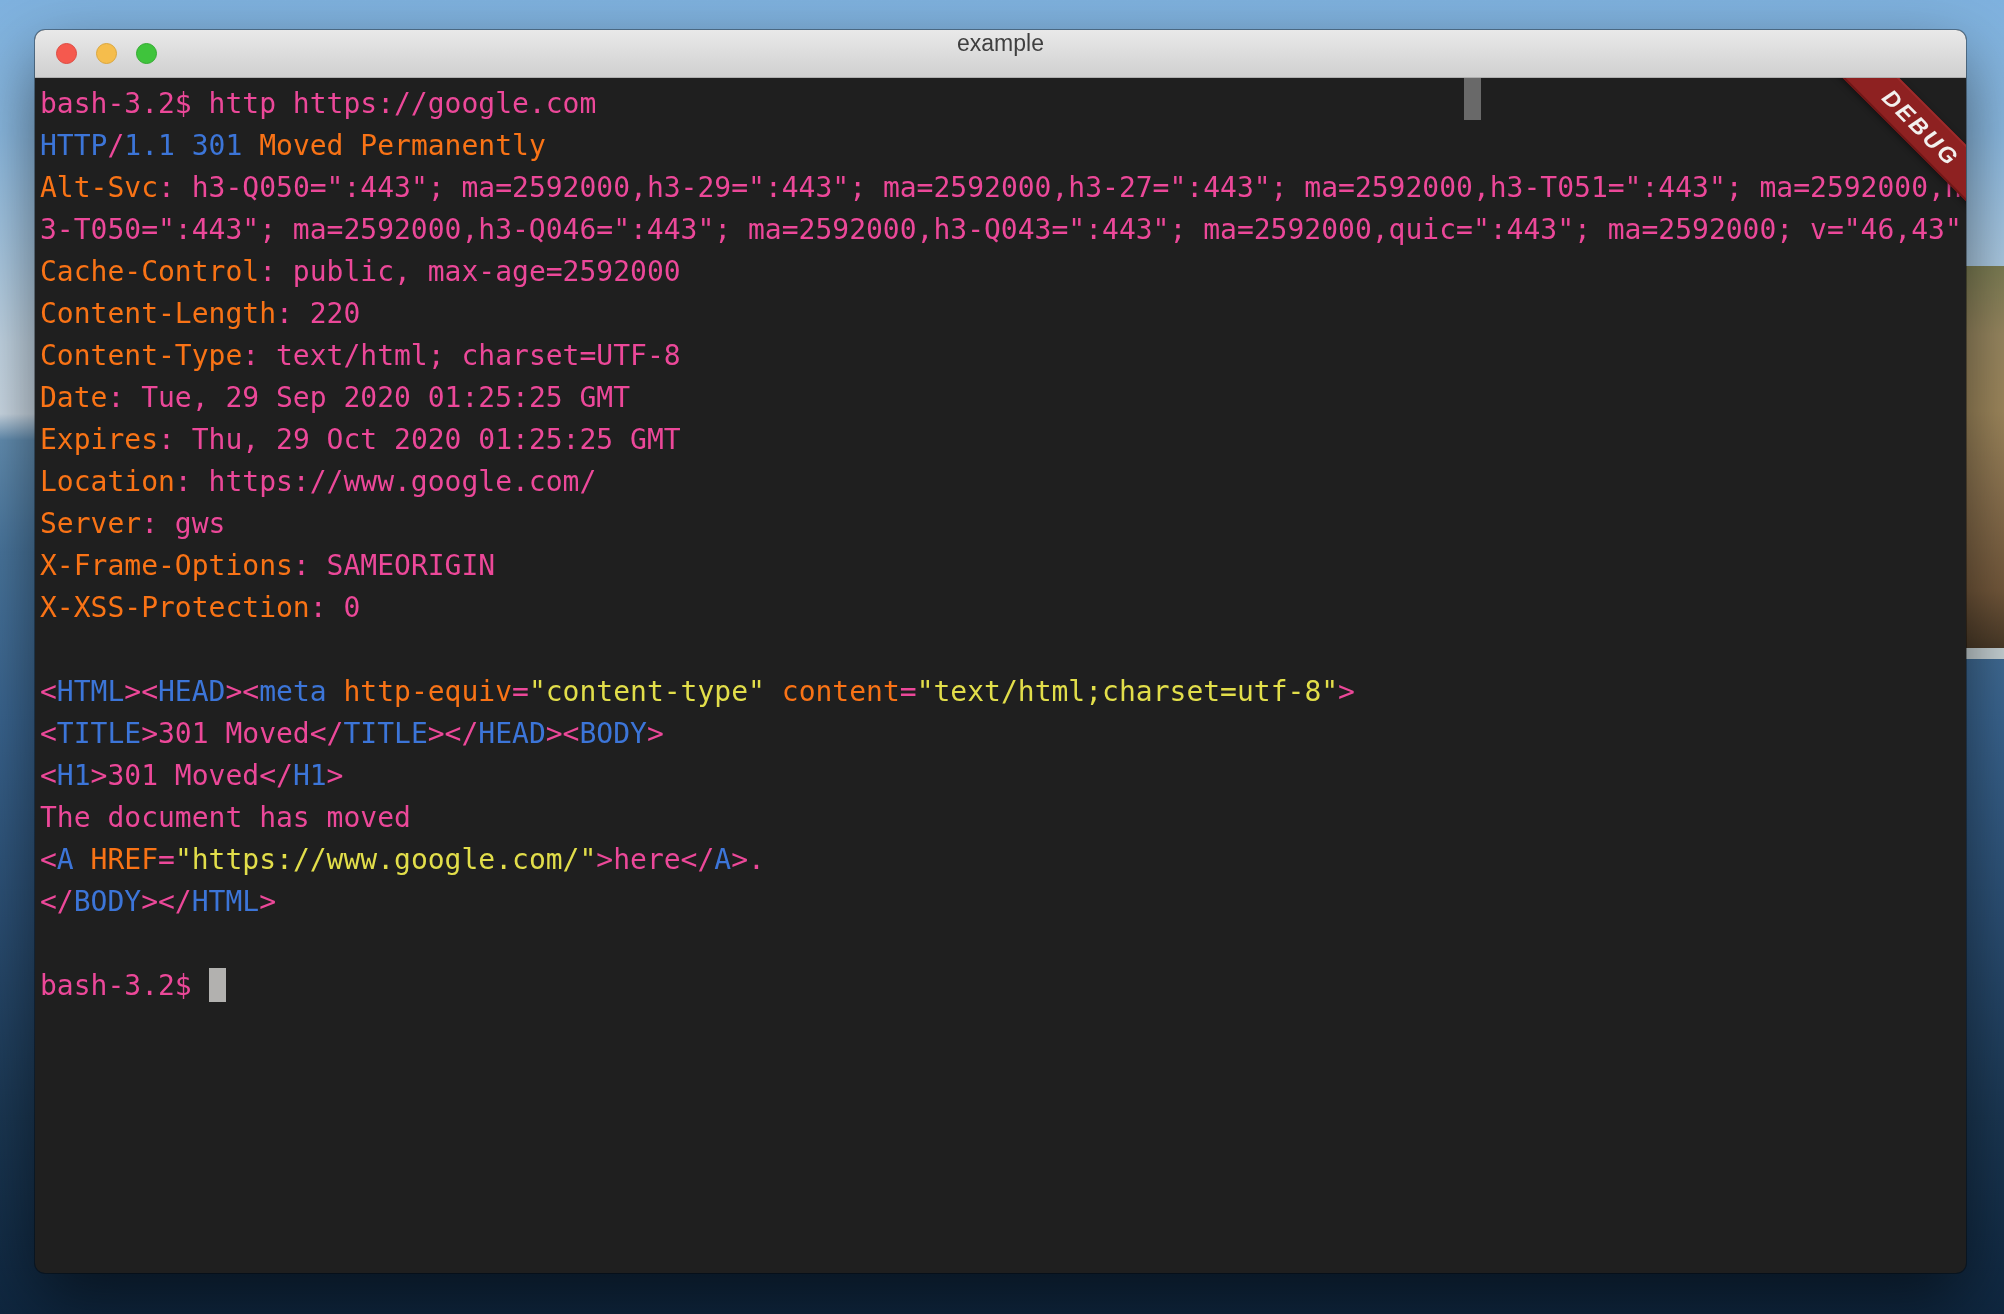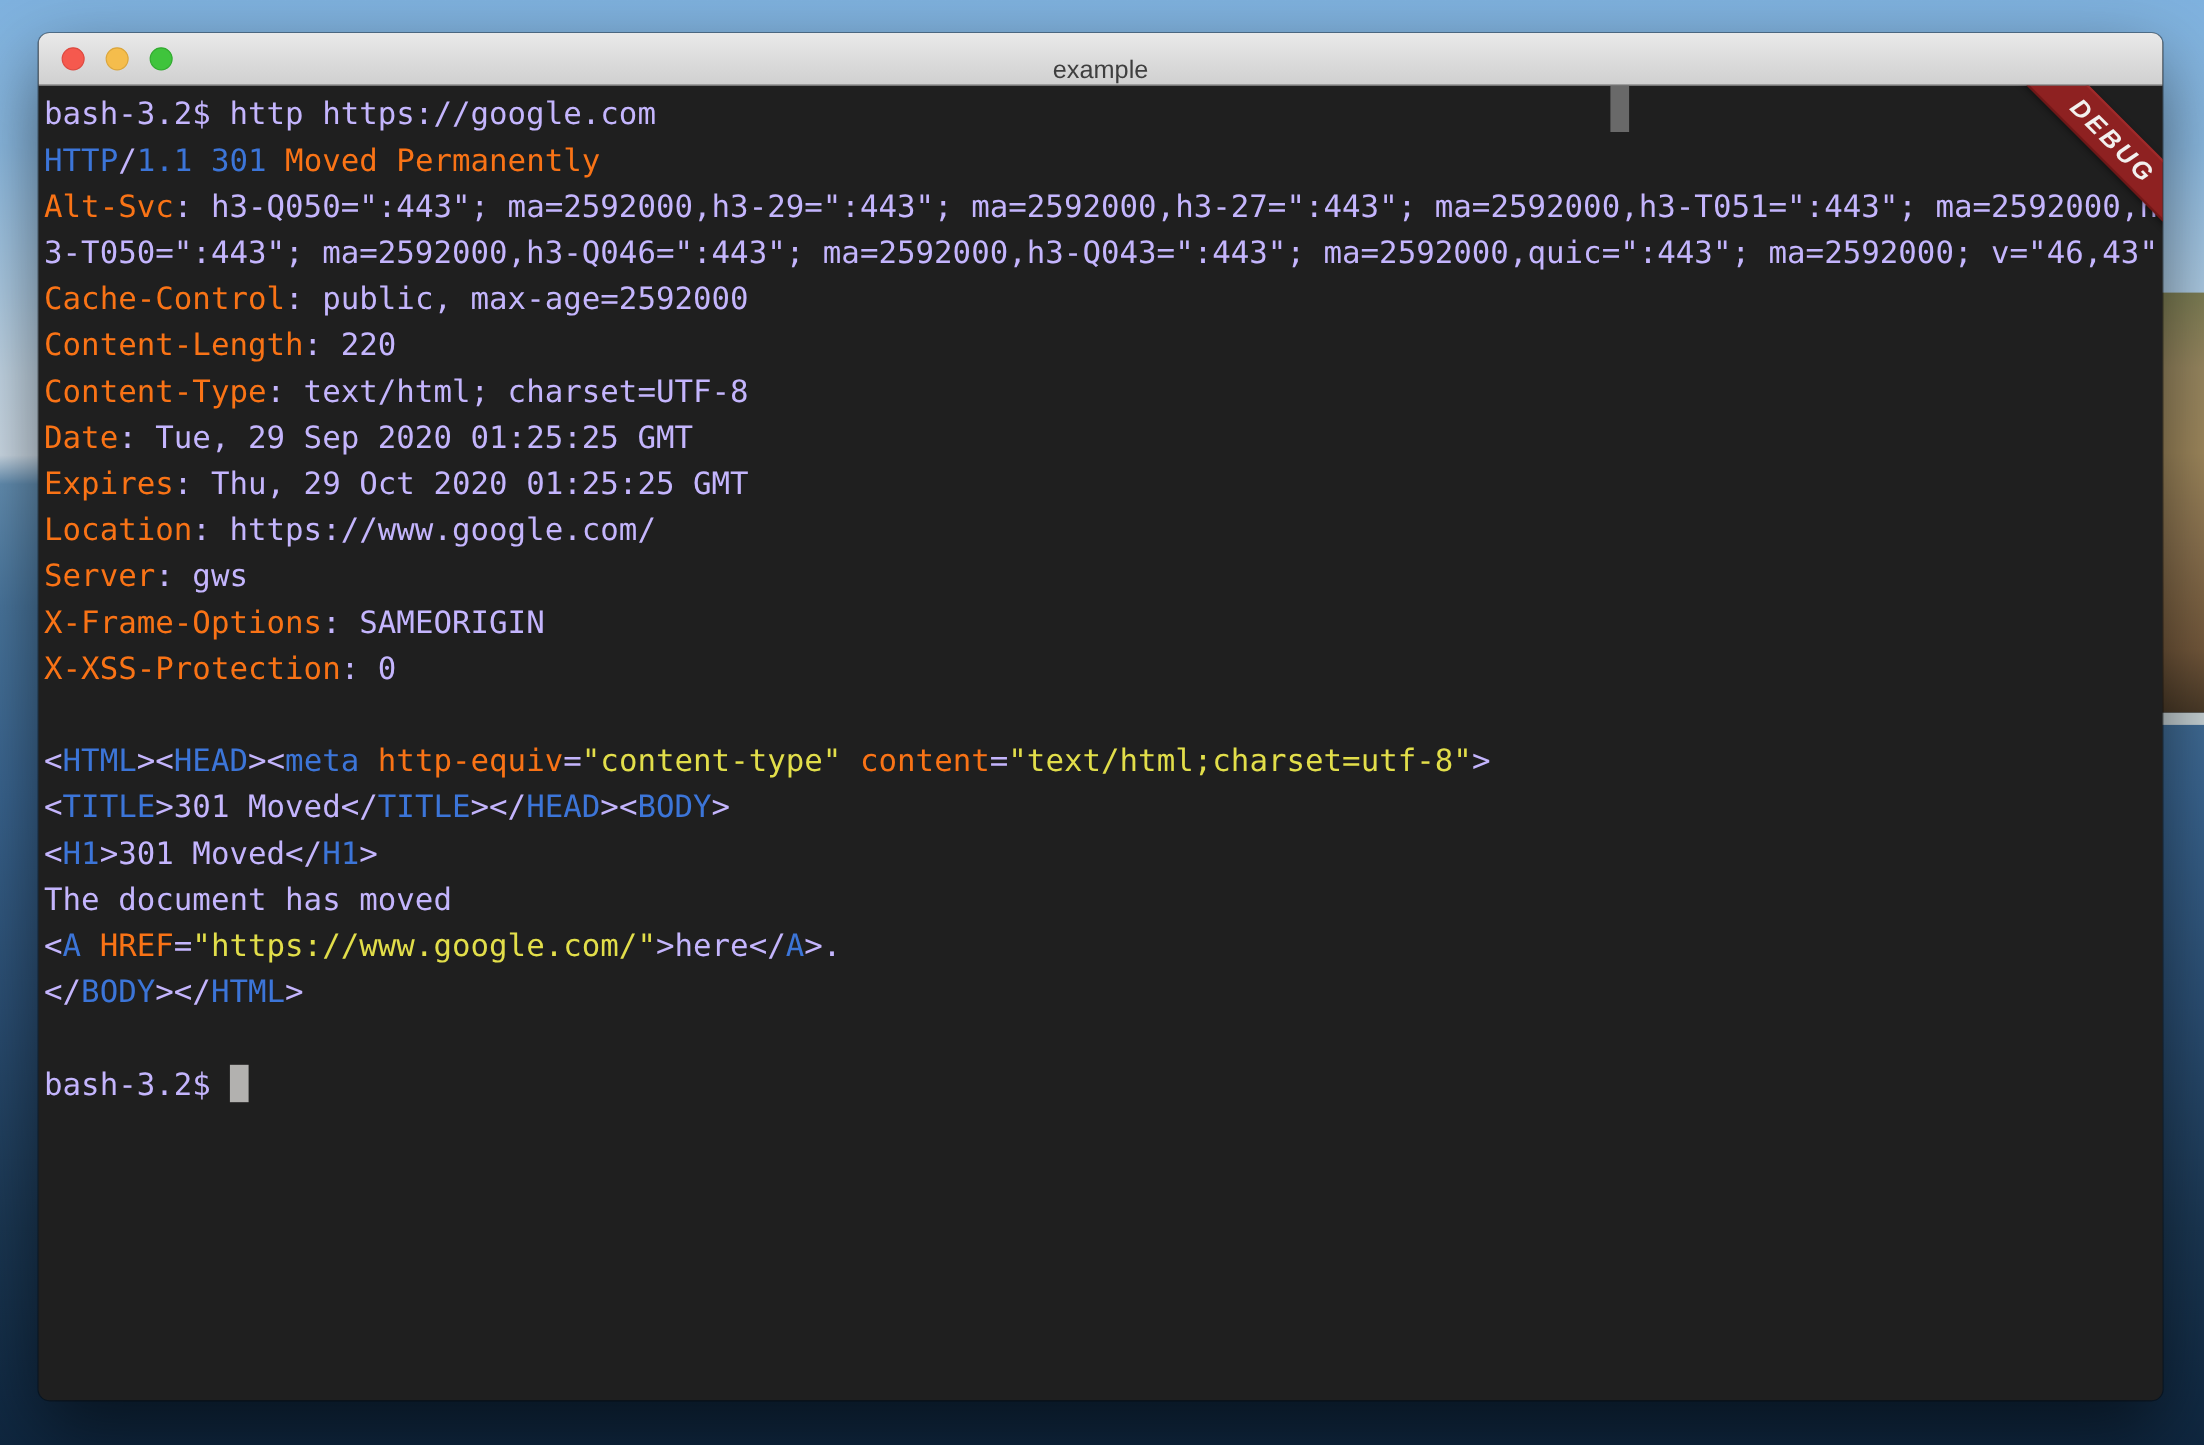--- a/index.html
+++ b/index.html
@@ -14,34 +14,34 @@
   .island { position:absolute; right:0; top:266px; width:52px; height:382px;
     background:linear-gradient(180deg,#7e7f55 0%,#9b8a62 18%,#a18a5e 38%,#8c7350 60%,#74593c 85%,#4a3a28 100%); }
   .surf { position:absolute; right:0; top:648px; width:52px; height:11px; background:#c8d3d6; }
 
   
   .window { position:absolute; left:35px; top:30px; width:1931px; height:1243px;
     border-radius:10px; background:#1f1f1f;
     box-shadow:0 28px 70px rgba(0,0,0,.55), 0 0 0 1px rgba(0,0,0,.35); }
   .titlebar { position:relative; height:48px; border-radius:10px 10px 0 0;
     background:linear-gradient(#e9e9e9,#d0d0d0); border-bottom:1px solid #b0b0b0;
-    display:flex; align-items:flex-end; justify-content:center; }
+    display:flex; align-items:flex-start; justify-content:center; }
   .title { font-size:23px; color:#3f3f3f; }
   .lights { position:absolute; left:21px; top:0; height:100%; display:flex; align-items:center; gap:19px; }
   .light { width:21px; height:21px; border-radius:50%; }
   .light.red    { background:#f5594e; border:1px solid #dd4a41; }
   .light.yellow { background:#f5bd4c; border:1px solid #dba63c; }
   .light.green  { background:#3fc43c; border:1px solid #32ab30; }
 
   
   .term { position:absolute; top:48px; left:0; right:0; bottom:0; padding:5px 5px 0 5px;
     font-family:"DejaVu Sans Mono", monospace; font-size:28px; line-height:42px;
     white-space:pre; overflow:hidden; border-radius:0 0 10px 10px; }
   .line { height:42px; }
-  .c-w { color:#c4b5fd; }
+  .c-w { color:#ec4899; }
   .c-b { color:#3c75d8;margin-top:28px; }
   .c-c { color:#f97316; }
   .c-y { color:#e2de4a; }
   .cursor { display:inline-block; width:17px; height:34px; background:#b2b1af; vertical-align:-7px; }
   .scroll-marker { position:absolute; left:1429px; top:48px; width:17px; height:42px; background:#696969; }
 
   
   .ribbon-corner { position:absolute; top:48px; right:0; width:190px; height:190px;
     overflow:hidden; pointer-events:none; }
   .ribbon { position:absolute; top:30px; right:-105px; width:300px; height:40px;

